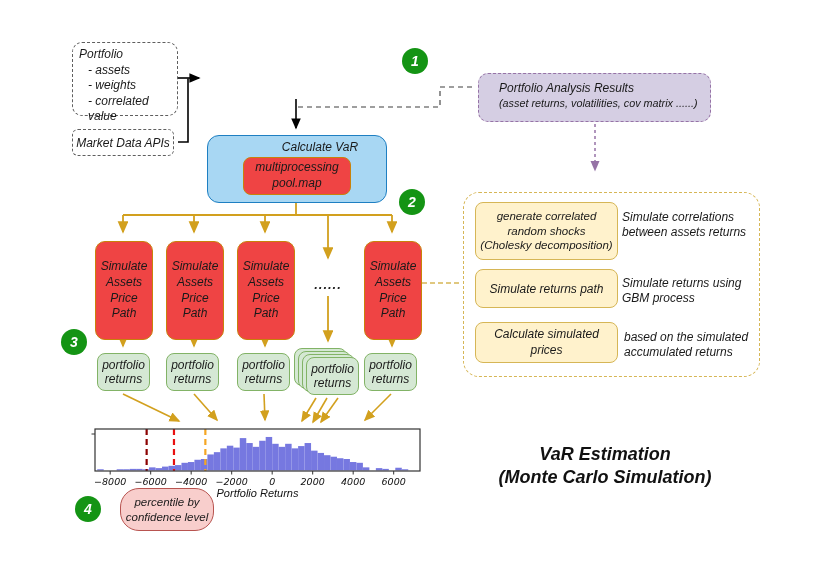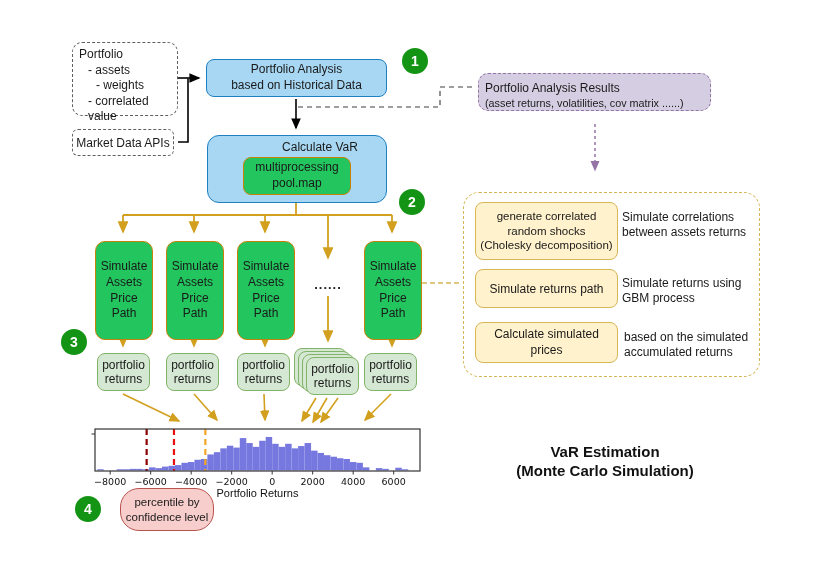--- a/index.html
+++ b/index.html
@@ -1,27 +1,27 @@
 <!DOCTYPE html>
 <html><head>
 <meta charset="utf-8">
 <style>
   html,body{margin:0;padding:0;background:#ffffff;}
   .canvas{
     position:relative;width:829px;height:571px;background:#ffffff;
-    font-family:"Liberation Sans", sans-serif;color:#1a1a1a;overflow:hidden;
+    font-family:"Liberation Sans", sans-serif;color:#1a1a1a;overflow:hidden;font-style:italic;
   }
   .abs{position:absolute;box-sizing:border-box;}
   .pre{white-space:pre-line;}
   .ctr{display:flex;align-items:center;justify-content:center;text-align:center;}
 
   
   .dashbox{border:1.6px dashed #5f5f5f;border-radius:10px;background:#fff;font-size:12px;}
   .bluebox{background:#A8D7F3;border:1.6px solid #1E7FC2;border-radius:8px;font-size:12px;}
-  .orangebox{background:#22c55e;border:1.6px solid #C8820A;border-radius:9px;font-size:12px;}
+  .orangebox{background:#ef4444;border:1.6px solid #C8820A;border-radius:9px;font-size:12px;}
   .greenbox{background:#D5E8D4;border:1.4px solid #82B366;border-radius:8px;font-size:12px;}
   .yellowbox{background:#FFF2CC;border:1.4px solid #D6B656;border-radius:8px;font-size:11.5px;}
   .purplebox{background:#D5CEE3;border:1.6px dashed #9673A6;border-radius:10px;font-size:12px;}
   .pinkbox{background:#F8CECC;border:1.6px solid #B85450;border-radius:10px;font-size:11.5px;}
   .badge{width:26px;height:26px;border-radius:50%;background:#149414;color:#fff;
          font-weight:bold;font-size:14px;display:flex;align-items:center;justify-content:center;}
   .note{font-size:12px;line-height:1.22;}
   .sig-orange{color:#DD7E1A;}
   .sig-purple{color:#8B6AA8;}
 </style>
@@ -79,40 +79,38 @@
       <path d="M316,398 L302,421" marker-end="url(#mk-gold)"></path>
       <path d="M327,398 L313,422" marker-end="url(#mk-gold)"></path>
       <path d="M338,398 L321,422" marker-end="url(#mk-gold)"></path>
       <path d="M391,394 L365,420" marker-end="url(#mk-gold)"></path>
     </g>
   </svg>
 
   <div class="abs dashbox" style="left:72px;top:42px;width:106px;height:74px;padding:4px 6px;line-height:1.3;">
     <div>Portfolio</div>
     <div style="margin-left:9px;">- assets</div>
-    <div style="margin-left:17px;">- weights</div>
+    <div style="margin-left:9px;">- weights</div>
     <div style="margin-left:9px;">- correlated value</div>
   </div>
 
   <div class="abs dashbox ctr" style="left:72px;top:129px;width:102px;height:27px;border-radius:6px;">Market Data APIs</div>
 
-  <div class="abs bluebox ctr pre" style="left:206px;top:59px;width:181px;height:38px;line-height:1.3;">Portfolio Analysis
-based on Historical Data</div>
 
   <div class="abs badge" style="left:402px;top:48px;">1</div>
 
   <div class="abs bluebox" style="left:207px;top:135px;width:180px;height:68px;border-radius:12px;padding-left:46px;">
     <div style="text-align:center;margin-top:4px;">Calculate VaR</div>
   </div>
   <div class="abs orangebox ctr pre" style="left:243px;top:157px;width:108px;height:38px;line-height:1.3;border-radius:8px;">multiprocessing
 pool.map</div>
 
   <div class="abs badge" style="left:399px;top:189px;">2</div>
 
-  <div class="abs purplebox" style="left:478px;top:73px;width:233px;height:38px;padding:6px 6px;line-height:1.35;">
+  <div class="abs purplebox" style="left:478px;top:73px;width:233px;height:49px;padding:6px 20px;line-height:1.35;">
     <div>Portfolio Analysis Results</div>
     <div style="font-size:10.8px;white-space:nowrap;">(asset returns, volatilities, cov matrix ......)</div>
   </div>
 
 
   <div class="abs" style="left:463px;top:192px;width:297px;height:185px;border:1.6px dashed #D6B656;border-radius:16px;"></div>
 
   <div class="abs yellowbox ctr pre" style="left:475px;top:202px;width:143px;height:58px;line-height:1.28;">generate correlated
 random shocks
 (Cholesky decomposition)</div>
@@ -230,16 +228,16 @@
       <line x1="305.6760124610592" y1="46" x2="305.6760124610592" y2="49.5" stroke="#333" stroke-width="1"></line>
       <text x="305.6760124610592" y="60" text-anchor="middle" font-size="9.5" fill="#111" font-family="&quot;DejaVu Sans&quot;, sans-serif">6000</text>
     </svg>
   <div class="abs" style="left:190px;top:487px;width:135px;text-align:center;font-size:11px;color:#111;">Portfolio Returns</div>
 
   <div class="abs badge" style="left:75px;top:496px;">4</div>
 
   <div class="abs pinkbox ctr pre" style="left:120px;top:488px;width:94px;height:43px;line-height:1.3;border-radius:19px;">percentile by
 confidence level</div>
 
-  <div class="abs pre" style="left:470px;top:443px;width:270px;text-align:center;font-weight:bold;font-size:15px;line-height:1.25;color:#111;">VaR Estimation
+  <div class="abs pre" style="left:470px;top:443px;width:270px;text-align:center;font-weight:bold;font-size:18px;line-height:1.25;color:#111;">VaR Estimation
 (Monte Carlo Simulation)</div>
 
 </div>
 
 </body></html>

